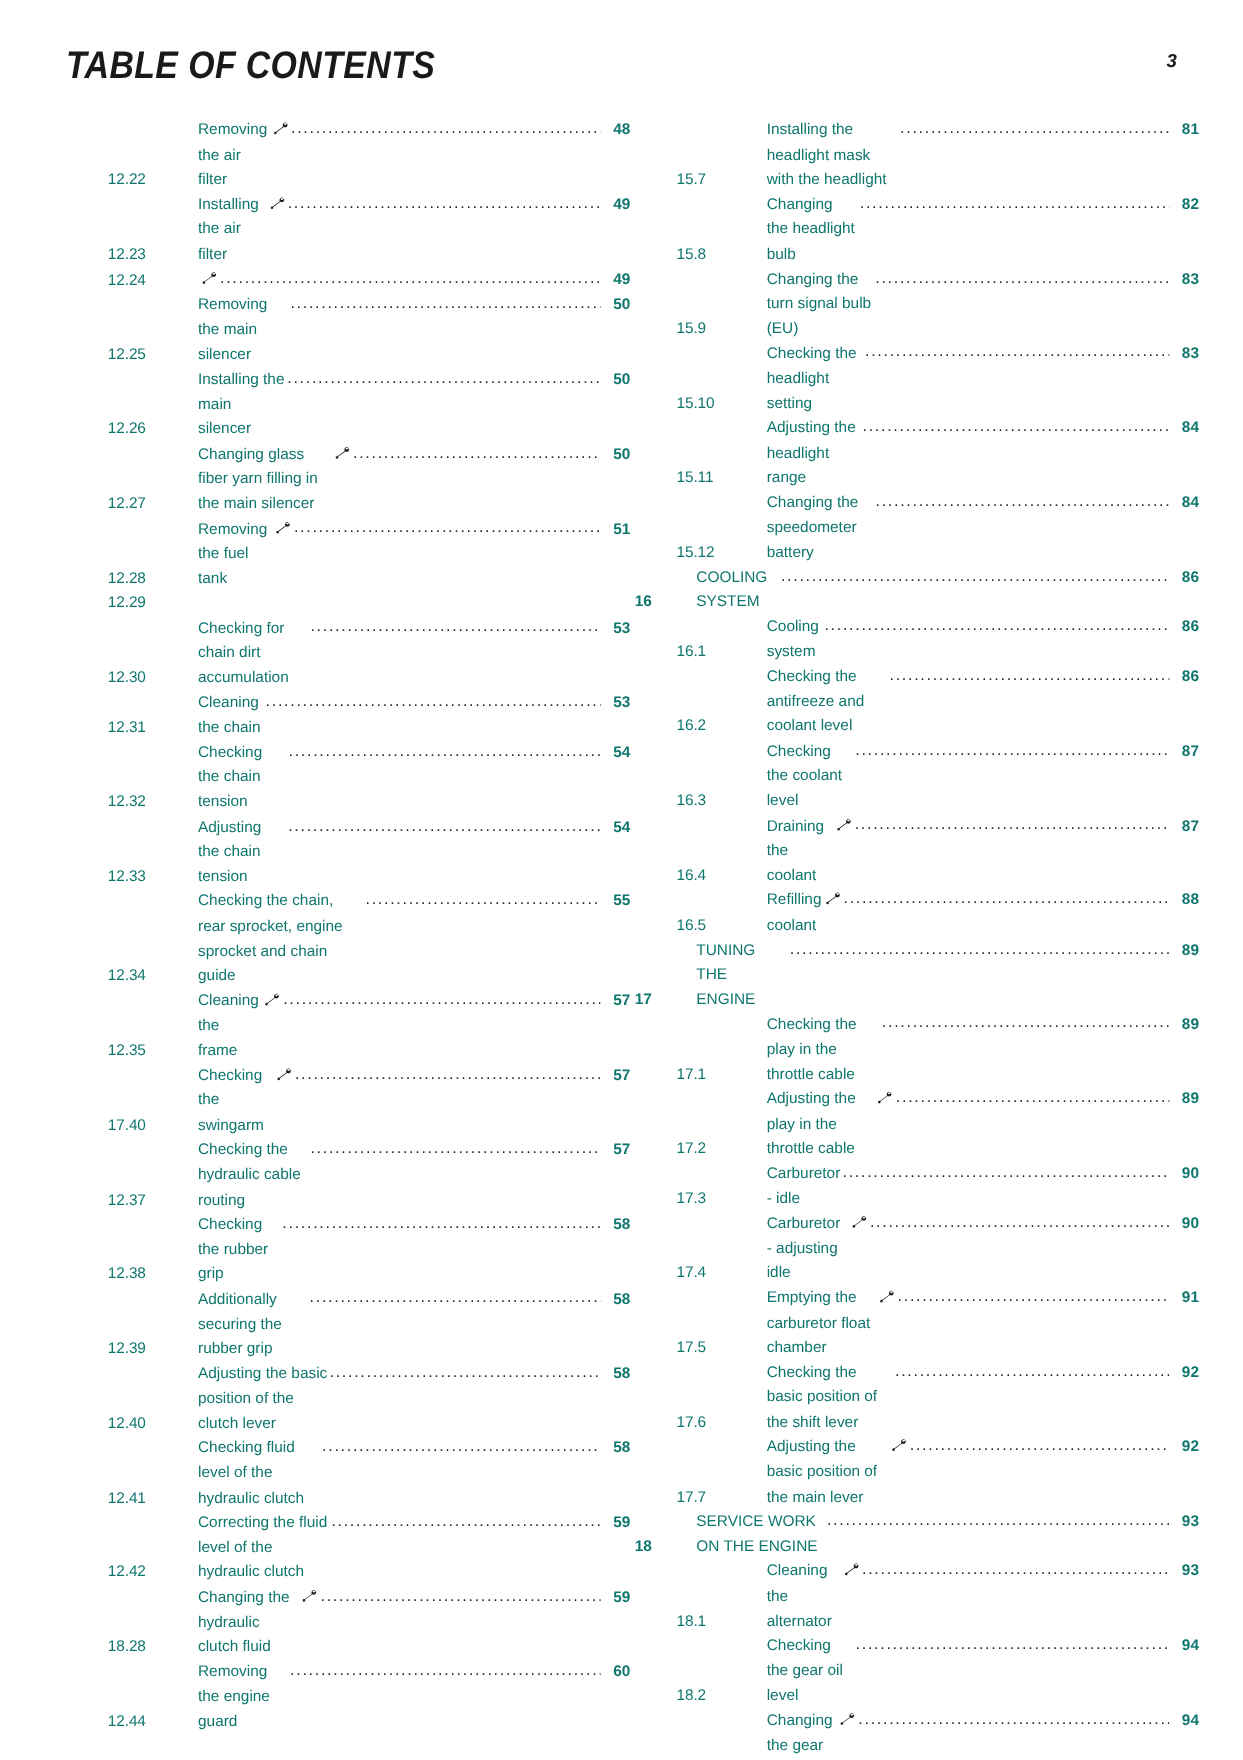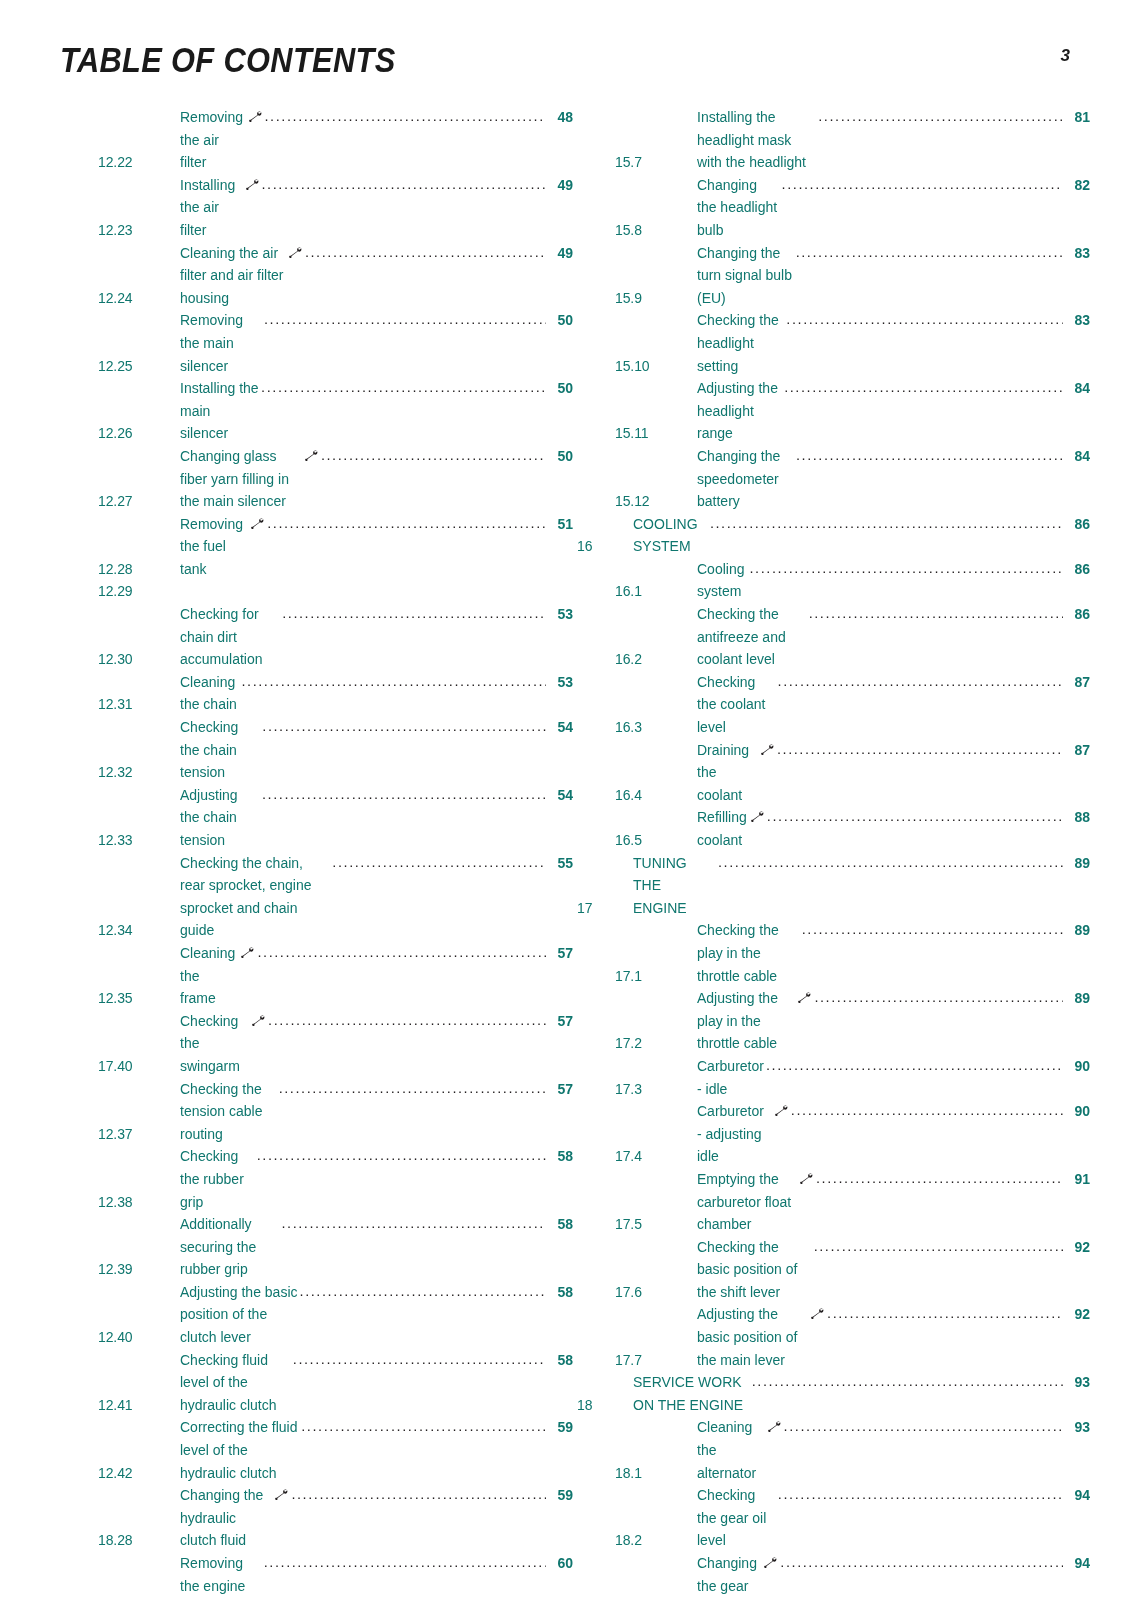--- a/index.html
+++ b/index.html
@@ -64,21 +64,21 @@
     white-space:nowrap;
     letter-spacing:-0.1px;
   }
   .body{
     flex:1 1 auto;
     min-width:0;
     display:block;
   }
 
   
-  .lvl1 > .num{ width:38px; }
+  .lvl1 > .num{ width:38px;font-weight:bold; }
   .lvl1 > .body{ margin-left:0px; }
   .lvl2 > .num{ width:38px; margin-left:38px; }
   .lvl2 > .body{ margin-left:26px; }
 
   .chapter .title{ text-transform:uppercase; }
 
   
   .row{
     display:flex;
     align-items:baseline;
@@ -162,21 +162,20 @@
             </span>
             <span class="dots"></span>
             <span class="pg">49</span>
           </span>
         </span>
       </div>
       <div class="entry lvl2">
         <span class="num">12.24</span>
         <span class="body">
           <span class="row">
-            <span class="title">Cleaning the air filter and air filter housing</span>
             <span class="wrench">
               <svg viewBox="0 0 16 14" width="14" height="12" aria-hidden="true">
                 <path fill="#231f20" d="M14.6 1.0 C13.6 0.3 12.2 0.4 11.3 1.3 C10.4 2.2 10.2 3.6 10.8 4.7 L3.1 10.3 C2.6 10.0 1.9 10.1 1.5 10.6 C1.0 11.2 1.1 12.1 1.7 12.6 C2.3 13.1 3.2 13.0 3.7 12.4 C4.1 11.9 4.1 11.2 3.8 10.7 L11.5 5.1 C12.5 5.8 13.9 5.7 14.8 4.8 C15.6 3.9 15.7 2.6 15.1 1.6 L13.5 3.2 L12.1 2.9 L11.7 1.6 Z"></path>
               </svg>
             </span>
             <span class="dots"></span>
             <span class="pg">49</span>
           </span>
         </span>
       </div>
@@ -310,21 +309,21 @@
             </span>
             <span class="dots"></span>
             <span class="pg">57</span>
           </span>
         </span>
       </div>
       <div class="entry lvl2">
         <span class="num">12.37</span>
         <span class="body">
           <span class="row">
-            <span class="title">Checking the tension cable routing</span>
+            <span class="title">Checking the hydraulic cable routing</span>
             <span class="dots"></span>
             <span class="pg">57</span>
           </span>
         </span>
       </div>
       <div class="entry lvl2">
         <span class="num">12.38</span>
         <span class="body">
           <span class="row">
             <span class="title">Checking the rubber grip</span>

